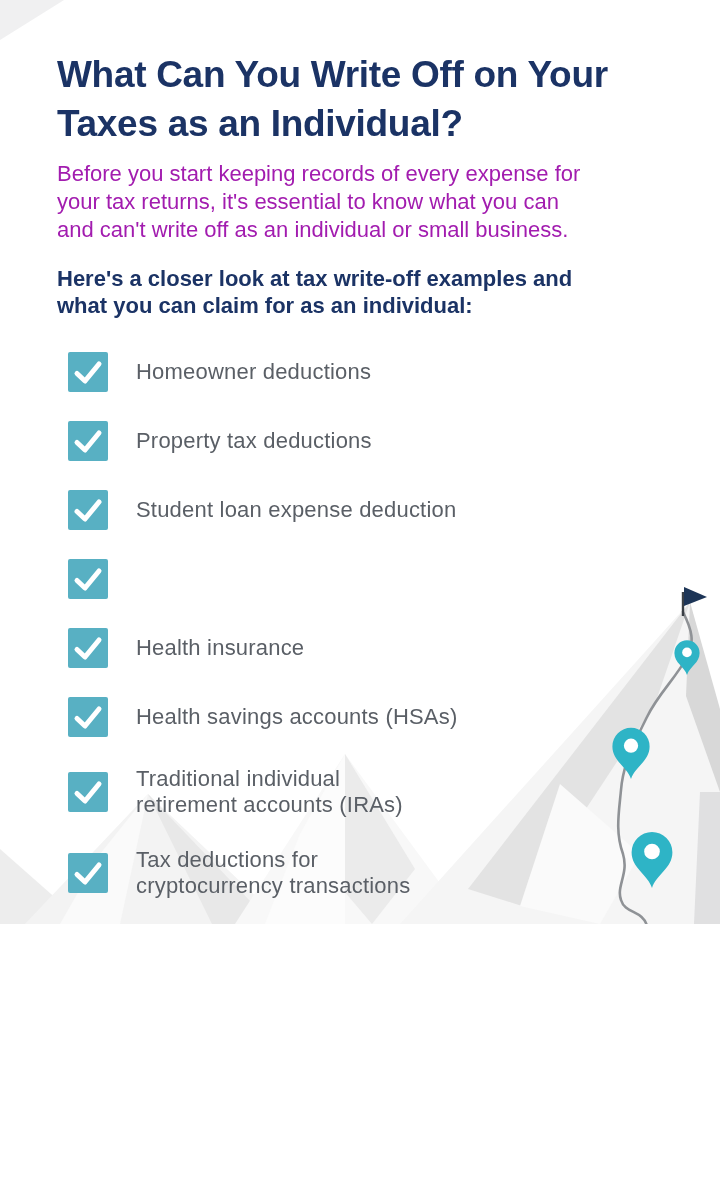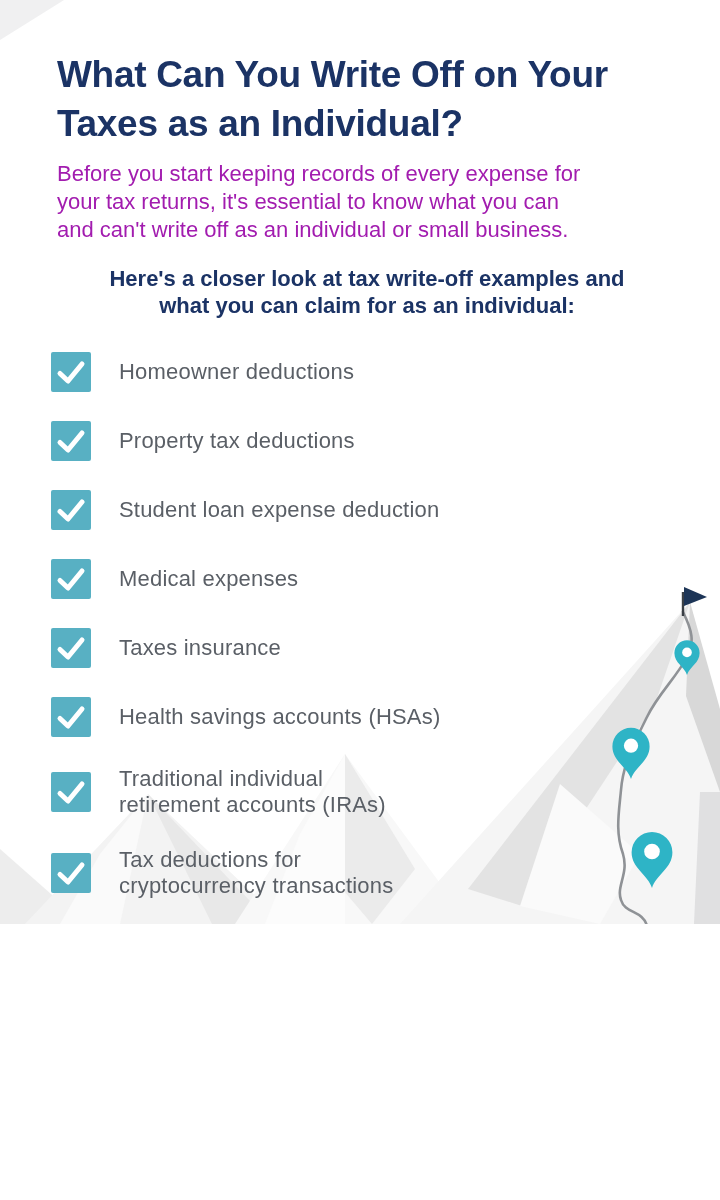--- a/index.html
+++ b/index.html
@@ -30,24 +30,23 @@
     font-size:22px;line-height:28px;font-weight:400;
     color:#a21caf;
     white-space:pre-line;
   }
   .subhead{
     position:absolute;left:57px;top:265px;
     margin:0;width:620px;
     font-size:22px;line-height:27px;font-weight:700;
     color:#1b3365;
     white-space:pre-line;
-    text-align:center;
   }
   .list{
-    position:absolute;left:51px;top:352px;
+    position:absolute;left:68px;top:352px;
     width:560px;
   }
   .row{
     display:flex;align-items:center;
     margin-bottom:29px;
     min-height:40px;
   }
   .checkbox{
     flex:0 0 40px;width:40px;height:40px;
     background:#58b0c3;
@@ -180,30 +179,29 @@
     </span>
     <span class="item-label">Student loan expense deduction</span>
   </div>
 
   <div class="row">
     <span class="checkbox">
       <svg viewBox="0 0 40 40">
         <polyline points="9,21.5 17,29 31,12" fill="none" stroke="#ffffff" stroke-width="5" stroke-linecap="round" stroke-linejoin="round"></polyline>
       </svg>
     </span>
-    <span class="item-label">Medical expenses</span>
-  </div>
-
-  <div class="row">
-    <span class="checkbox">
-      <svg viewBox="0 0 40 40">
-        <polyline points="9,21.5 17,29 31,12" fill="none" stroke="#ffffff" stroke-width="5" stroke-linecap="round" stroke-linejoin="round"></polyline>
-      </svg>
-    </span>
-    <span class="item-label">Taxes insurance</span>
+  </div>
+
+  <div class="row">
+    <span class="checkbox">
+      <svg viewBox="0 0 40 40">
+        <polyline points="9,21.5 17,29 31,12" fill="none" stroke="#ffffff" stroke-width="5" stroke-linecap="round" stroke-linejoin="round"></polyline>
+      </svg>
+    </span>
+    <span class="item-label">Health insurance</span>
   </div>
 
 
   <div class="row">
     <span class="checkbox">
       <svg viewBox="0 0 40 40">
         <polyline points="9,21.5 17,29 31,12" fill="none" stroke="#ffffff" stroke-width="5" stroke-linecap="round" stroke-linejoin="round"></polyline>
       </svg>
     </span>
     <span class="item-label">Health savings accounts (HSAs)</span>

